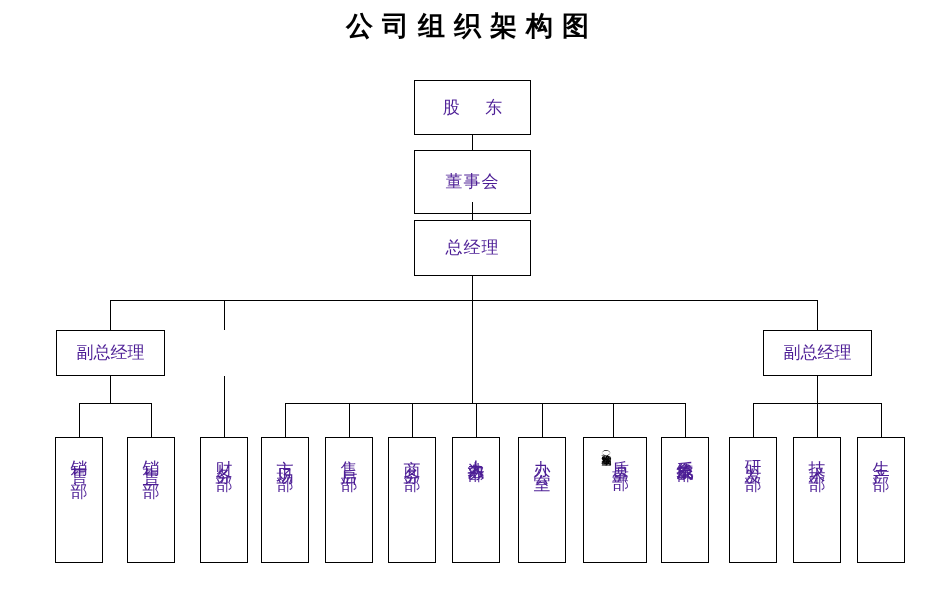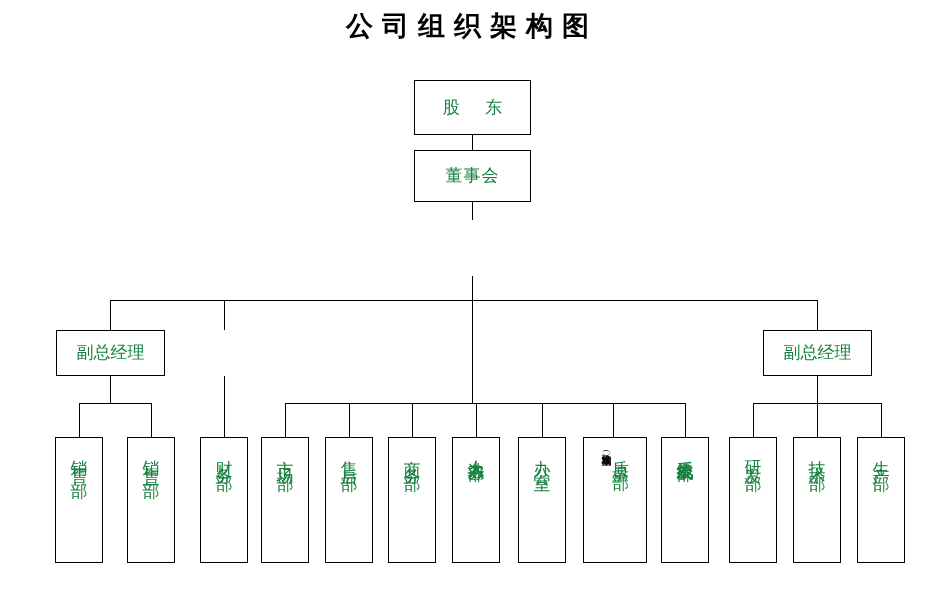--- a/index.html
+++ b/index.html
@@ -34,21 +34,21 @@
     background: #ffffff;
     box-sizing: border-box;
     display: flex;
     align-items: center;
     justify-content: center;
     color: #000000;
   }
   .node .label {
     font-size: 17px;
     line-height: 1.15;
-    color: #15803d;
+    color: #4c1d95;
     white-space: nowrap;
   }
   .node.top .label {
     letter-spacing: 1px;
   }
   .node.wide-space .label {
     letter-spacing: 10px;
     text-indent: 10px;
   }
   
@@ -106,26 +106,29 @@
 <div id="canvas">
 
   <div id="chart-title">公司组织架构图</div>
 
   <div class="node top wide-space" style="left:414px; top:80px; width:117px; height:55px;">
     <span class="label">股  东</span>
   </div>
 
   <div class="ln v" style="left:472px; top:135px; height:15px;"></div>
 
-  <div class="node top" style="left:414px; top:150px; width:117px; height:52px;align-items:center;">
+  <div class="node top" style="left:414px; top:150px; width:117px; height:64px;align-items:center;">
     <span class="label">董事会</span>
   </div>
 
   <div class="ln v" style="left:472px; top:202px; height:18px;"></div>
 
+  <div class="node top" style="left:414px; top:220px; width:117px; height:56px;">
+    <span class="label">总经理</span>
+  </div>
 
   <div class="ln v" style="left:472px; top:276px; height:128px;"></div>
 
   <div class="ln h" style="left:110px; top:300px; width:708px;"></div>
 
   <div class="ln v" style="left:110px; top:300px; height:30px;"></div>
   <div class="ln v" style="left:224px; top:300px; height:30px;"></div>
   <div class="ln v" style="left:817px; top:300px; height:30px;"></div>
 
   <div class="node" style="left:56px; top:330px; width:109px; height:46px;">

